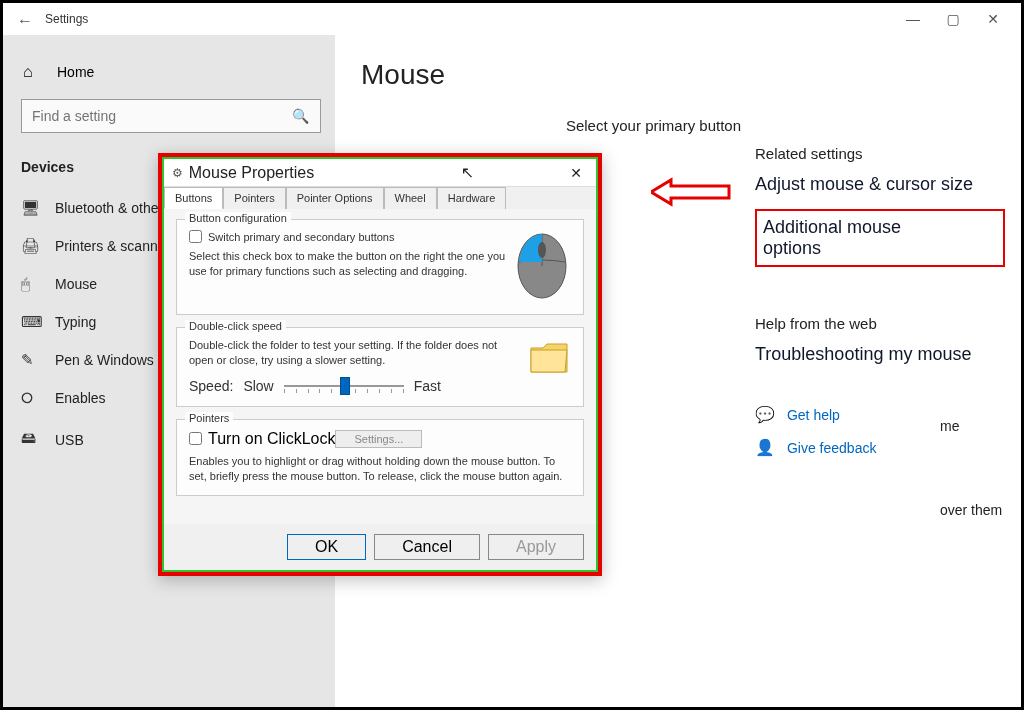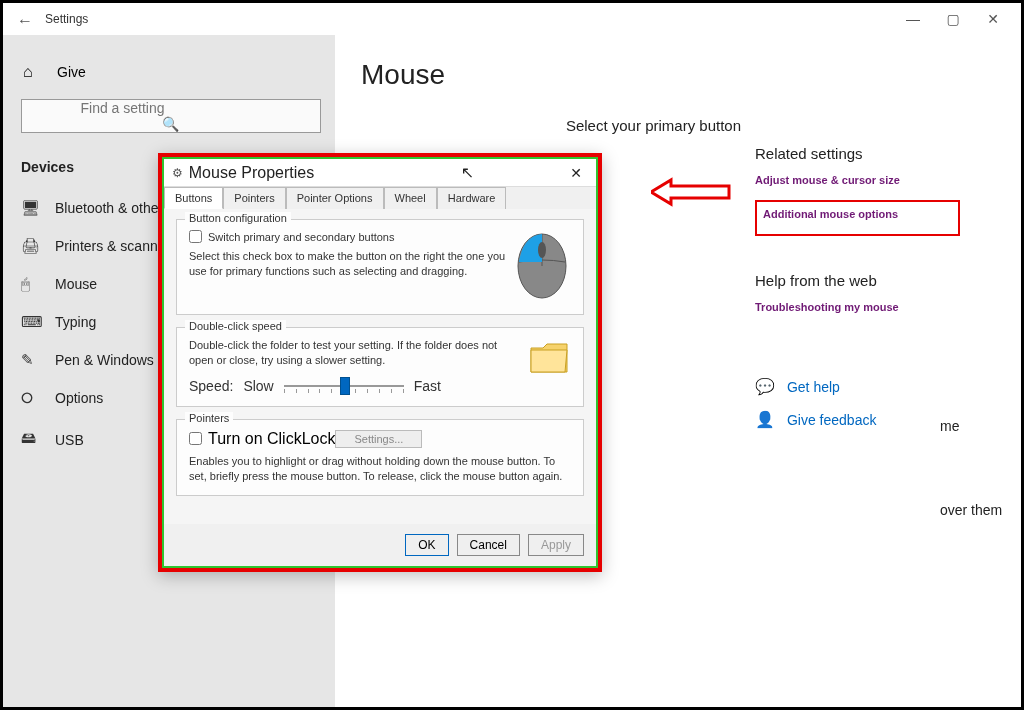--- a/index.html
+++ b/index.html
@@ -9,38 +9,38 @@
 .titlebar .back { width: 28px; text-align: center; color: #555; cursor: default; }
 .titlebar .title { font-size: 12px; color: #333; margin-left: 6px; }
 .titlebar .spacer { flex: 1; }
 .titlebar .winbtn { width: 40px; text-align: center; color: #555; font-size: 14px; }
 
 .layout { display: flex; height: calc(100% - 32px); }
 .sidebar { width: 332px; background: #e6e6e6; padding: 20px 0 0 0; }
 .sidebar .home-row { display: flex; align-items: center; padding: 8px 20px; cursor: default; }
 .sidebar .home-row .icon { width: 24px; font-size: 16px; }
 .sidebar .home-row .label { font-size: 14px; margin-left: 10px; }
-.searchbox { margin: 10px 14px 18px 18px; height: 34px; border: 1px solid #999; background: #fafafa; display: flex; align-items: center; padding: 0 10px; flex-direction: column; }
+.searchbox { margin: 10px 14px 18px 18px; height: 34px; border: 1px solid #999; background: #fafafa; display: flex; align-items: center; padding: 0 10px; }
 .searchbox input { flex: 1; border: none; background: transparent; font-size: 14px; color: #666; outline: none; }
 .searchbox .sicon { color: #666; font-size: 14px; }
 .section-title { font-size: 14px; font-weight: 600; color: #222; padding: 8px 18px 14px; }
 .nav-item { display: flex; align-items: center; padding: 10px 18px; font-size: 14px; color: #222; cursor: default; }
 .nav-item .icon { width: 24px; font-size: 15px; color: #333; }
 .nav-item .label { margin-left: 10px; }
 
 .main { flex: 1; padding: 24px 30px 0 26px; position: relative; }
 .page-title { font-size: 28px; font-weight: 400; color: #222; margin-bottom: 26px; }
 .subhead { font-size: 15px; color: #222; margin-bottom: 10px; }
 .main-col { width: 380px; text-align: right; }
 .peek-text { font-size: 14px; color: #222; position: absolute; left: 605px; }
 
 .right-col { position: absolute; left: 420px; top: 0; width: 250px; padding-top: 110px; }
 .right-col .rhead { font-size: 15px; color: #222; margin-bottom: 12px; }
-.right-col .rlink { font-size: 11px; color: #701a75; margin-bottom: 14px; cursor: default; font-weight: bold; }
-.right-col .outlined { border: 2px solid #e60000; padding: 6px 60px 14px 6px; margin-bottom: 36px; display: inline-block; }
+.right-col .rlink { font-size: 18px; color: #0f172a; margin-bottom: 14px; cursor: default; }
+.right-col .outlined { border: 2px solid #e60000; padding: 6px 60px 6px 6px; margin-bottom: 48px; display: inline-block; }
 .right-col .help-row { display: flex; align-items: center; gap: 12px; margin-bottom: 14px; }
 .right-col .help-row .hicon { font-size: 16px; color: #333; }
 .right-col .help-row .hlink { font-size: 14px; color: #0067c0; cursor: default; }
 
 
 .arrow { position: absolute; left: 648px; top: 174px; }
 .arrow svg { display: block; }
 
 
 .dialog { position: absolute; left: 155px; top: 150px; width: 444px; background: #fff; border: 4px solid #e60000; box-shadow: 0 4px 16px rgba(0,0,0,0.25); }
@@ -71,41 +71,41 @@
 .slider-wrap { position: relative; width: 120px; height: 16px; }
 .slider-track { position: absolute; left: 0; right: 0; top: 7px; height: 2px; background: #999; }
 .slider-ticks { position: absolute; left: 0; right: 0; top: 11px; display: flex; justify-content: space-between; }
 .slider-ticks span { width: 1px; height: 4px; background: #999; }
 .slider-thumb { position: absolute; top: -1px; left: 56px; width: 10px; height: 18px; background: #0067c0; border: 1px solid #005090; }
 .folder-icon { width: 44px; height: 40px; }
 
 .settings-btn { font-size: 11px; padding: 2px 18px; color: #888; background: #eee; border: 1px solid #bbb; cursor: default; }
 
 .btnrow { display: flex; justify-content: flex-end; gap: 8px; padding: 10px 12px; background: #f0f0f0; }
-.dlgbtn { font-size: 12px; padding: 3px 12px; border: 1px solid #888; background: #efefef; cursor: default; }
+.dlgbtn { font-size: 16px; padding: 3px 27px; border: 1px solid #888; background: #efefef; cursor: default; }
 .dlgbtn.primary { border: 1px solid #0067c0; }
 .dlgbtn.disabled { color: #999; }
 </style>
 </head>
 <body>
 
 <div class="titlebar">
   <span class="back">←</span>
   <span class="title">Settings</span>
   <span class="spacer"></span>
   <span class="winbtn">—</span>
   <span class="winbtn">▢</span>
   <span class="winbtn">✕</span>
 </div>
 
 <div class="layout">
   <div class="sidebar">
     <div class="home-row">
       <span class="icon">⌂</span>
-      <span class="label">Give</span>
+      <span class="label">Home</span>
     </div>
     <div class="searchbox">
       <input placeholder="Find a setting" style="">
       <span class="sicon">🔍</span>
     </div>
     <div class="section-title">Devices</div>
     <div class="nav-item">
         <span class="icon">🖥</span>
         <span class="label">Bluetooth &amp; other devices</span>
       </div>
@@ -120,21 +120,21 @@
     <div class="nav-item">
         <span class="icon">⌨</span>
         <span class="label">Typing</span>
       </div>
     <div class="nav-item">
         <span class="icon">✎</span>
         <span class="label">Pen &amp; Windows Ink</span>
       </div>
     <div class="nav-item">
         <span class="icon">⭘</span>
-        <span class="label">Options</span>
+        <span class="label">Enables</span>
       </div>
     <div class="nav-item">
         <span class="icon">🖴</span>
         <span class="label">USB</span>
       </div>
   </div>
 
   <div class="main">
     <div class="page-title">Mouse</div>
     <div class="main-col">
@@ -143,21 +143,21 @@
     <span class="peek-text" style="top:383px;">me</span>
     <span class="peek-text" style="top:467px;">over them</span>
 
     <div class="right-col">
       <div class="rhead">Related settings</div>
       <div class="rlink">Adjust mouse &amp; cursor size</div>
       <div class="outlined">
         <div class="rlink" style="margin:0;">Additional mouse options</div>
       </div>
       <div class="rhead">Help from the web</div>
-      <div class="rlink" style="margin-bottom:64px;">Troubleshooting my mouse</div>
+      <div class="rlink" style="margin-bottom:40px;">Troubleshooting my mouse</div>
       <div class="help-row">
         <span class="hicon">💬</span>
         <span class="hlink">Get help</span>
       </div>
       <div class="help-row">
         <span class="hicon">👤</span>
         <span class="hlink">Give feedback</span>
       </div>
     </div>
   </div>

